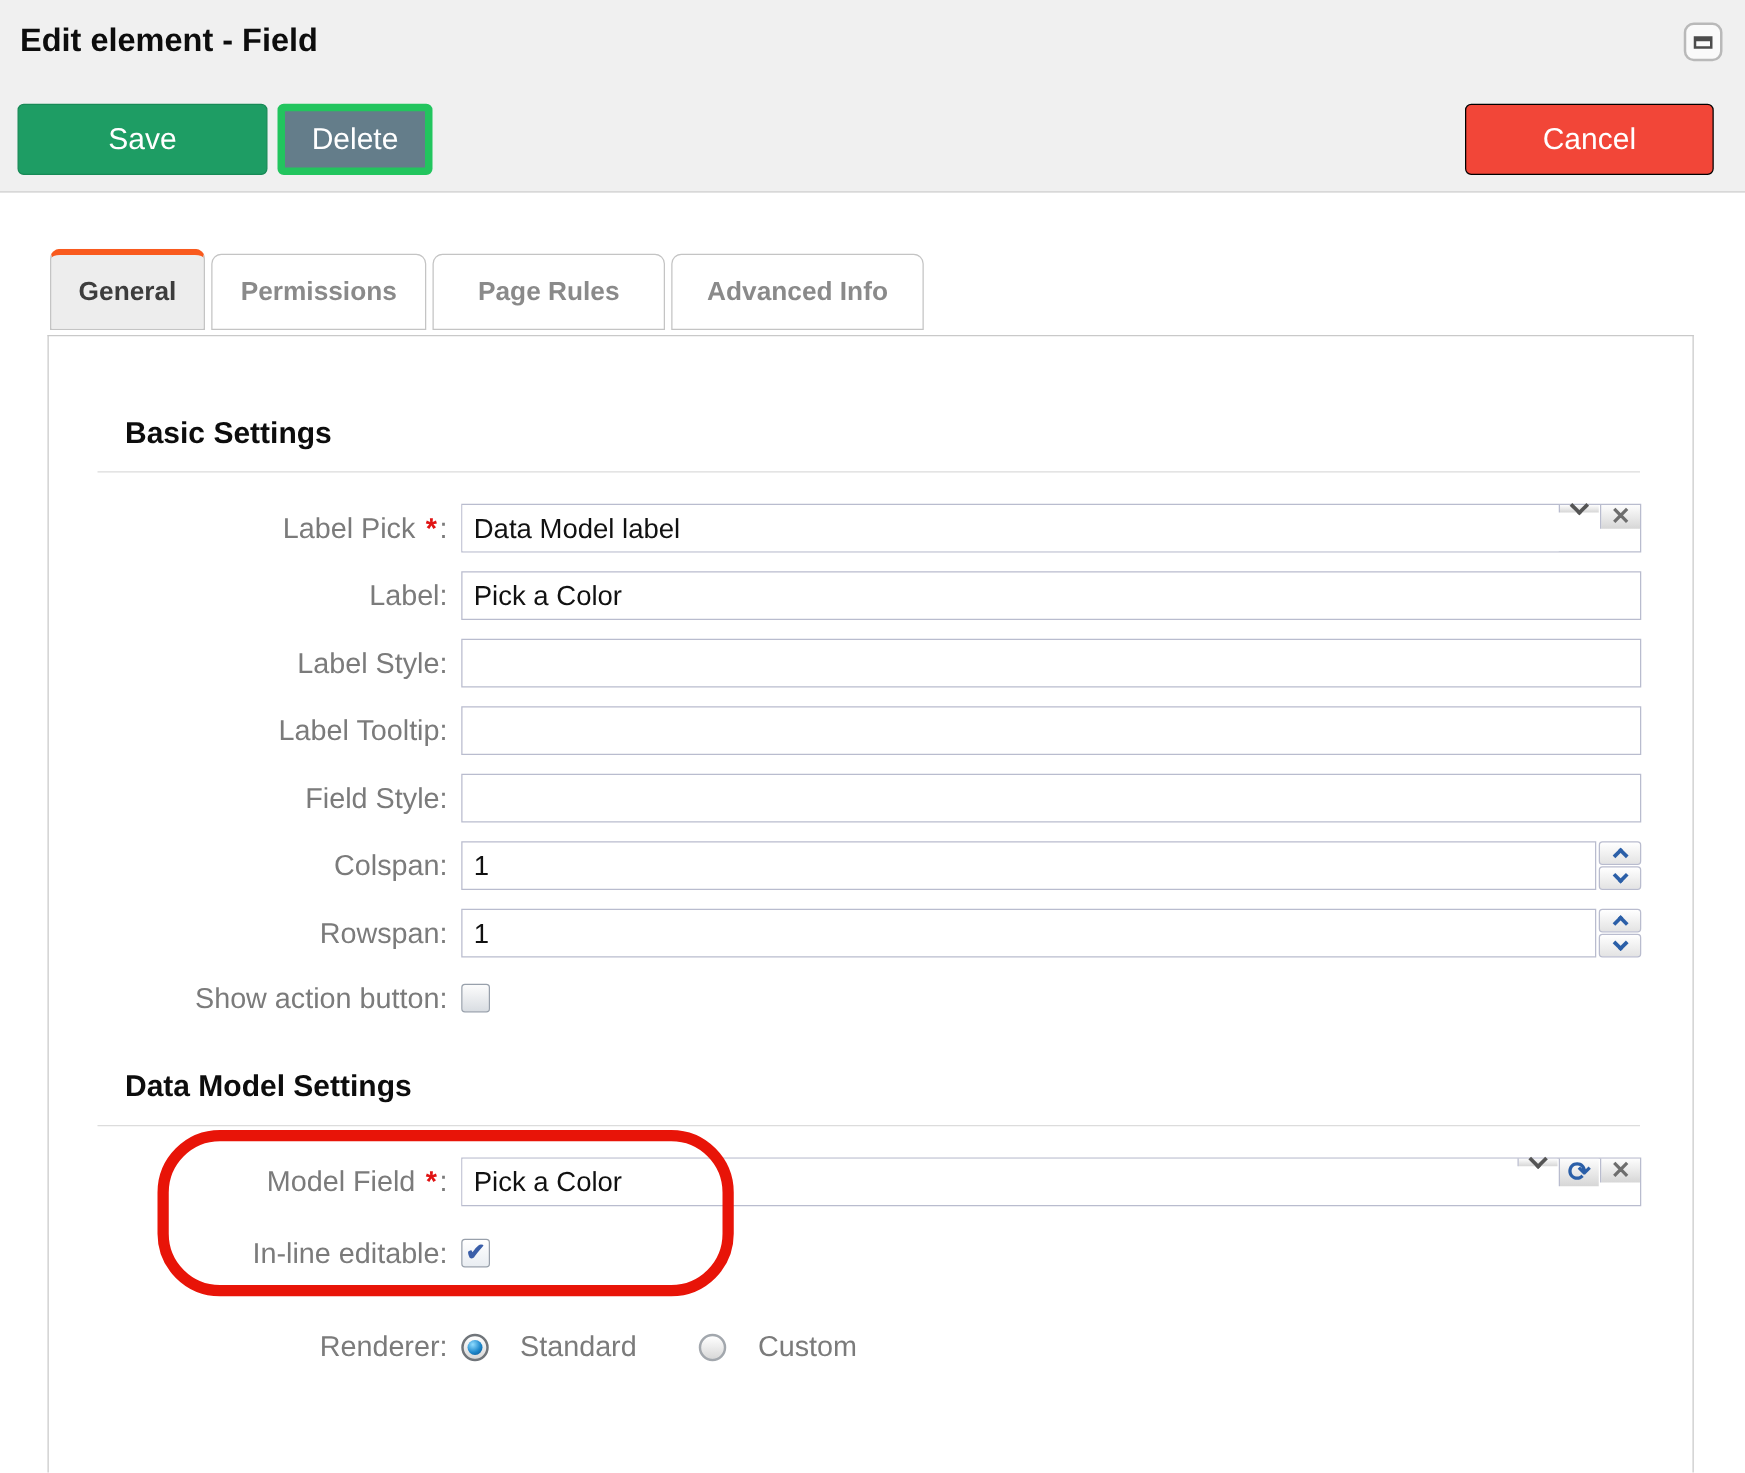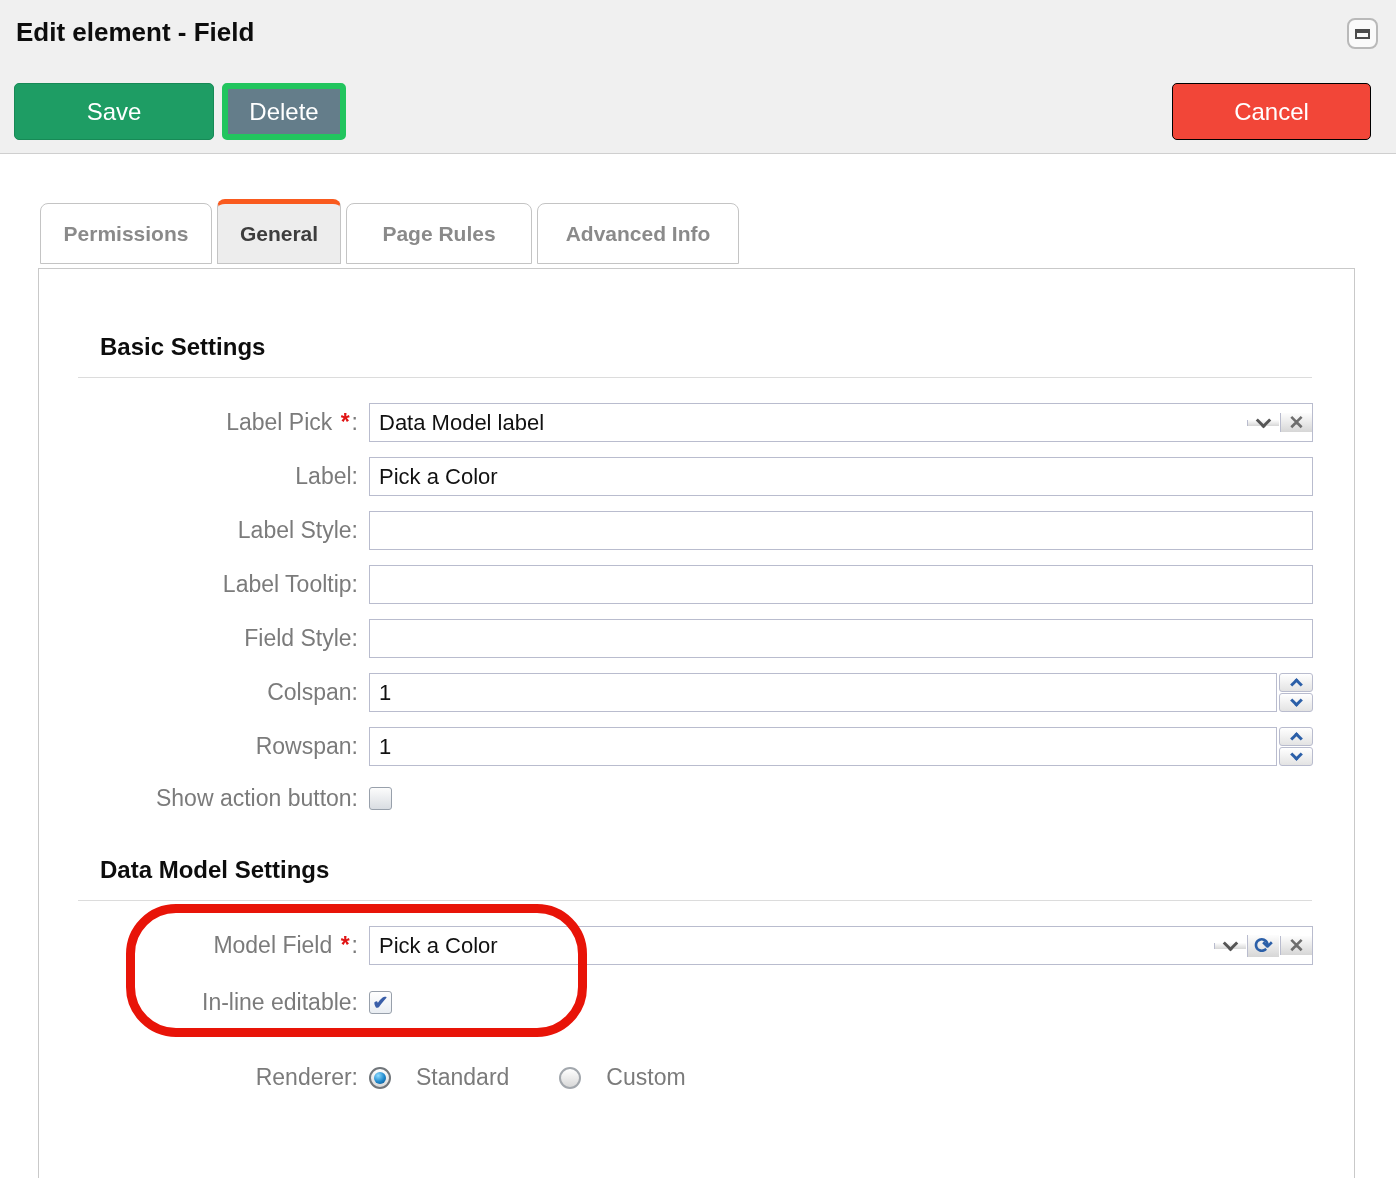--- a/index.html
+++ b/index.html
@@ -91,21 +91,21 @@
 
   .text-input {
     flex:1; height:39px;
     border:1px solid #b9bcce; background:#ffffff;
     font-family:"Liberation Sans", sans-serif;
     font-size:22px; color:#111111; padding:0 9px;
     outline:none; min-width:0;
   }
 
   
-  .combo { flex:1; display:flex; align-items:center; border:1px solid #b9bcce; background:#fff; }
+  .combo { flex:1; display:flex; align-items:flex-start; border:1px solid #b9bcce; background:#fff; }
   .combo .text-input { border:none; height:37px; }
   .combo-btn {
     width:32px; flex:none; cursor:pointer;
     border-left:1px solid #b9bcce;
     background:linear-gradient(#fdfdfd, #e8e8e8 55%, #d6d6d6);
     display:flex; align-items:center; justify-content:center;
   }
   .combo-btn + .combo-btn { margin-left:1px; }
   .chev-down {
     width:11px; height:11px; margin-top:-5px;
@@ -173,22 +173,22 @@
   <div class="dialog-title">Edit element - Field</div>
   <div class="win-btn">
     <span class="win-glyph"></span>
   </div>
   <div class="btn btn-save">Save</div>
   <div class="btn btn-delete">Delete</div>
   <div class="btn btn-cancel">Cancel</div>
 </div>
 
 <div class="tabs">
+  <div class="tab tab-general active">General</div>
   <div class="tab tab-perms">Permissions</div>
-  <div class="tab tab-general active">General</div>
   <div class="tab tab-rules">Page Rules</div>
   <div class="tab tab-advanced">Advanced Info</div>
 </div>
 
 <div class="panel">
 
   <div class="section-title">Basic Settings</div>
   <hr class="rule">
 
   <div class="form-row">

